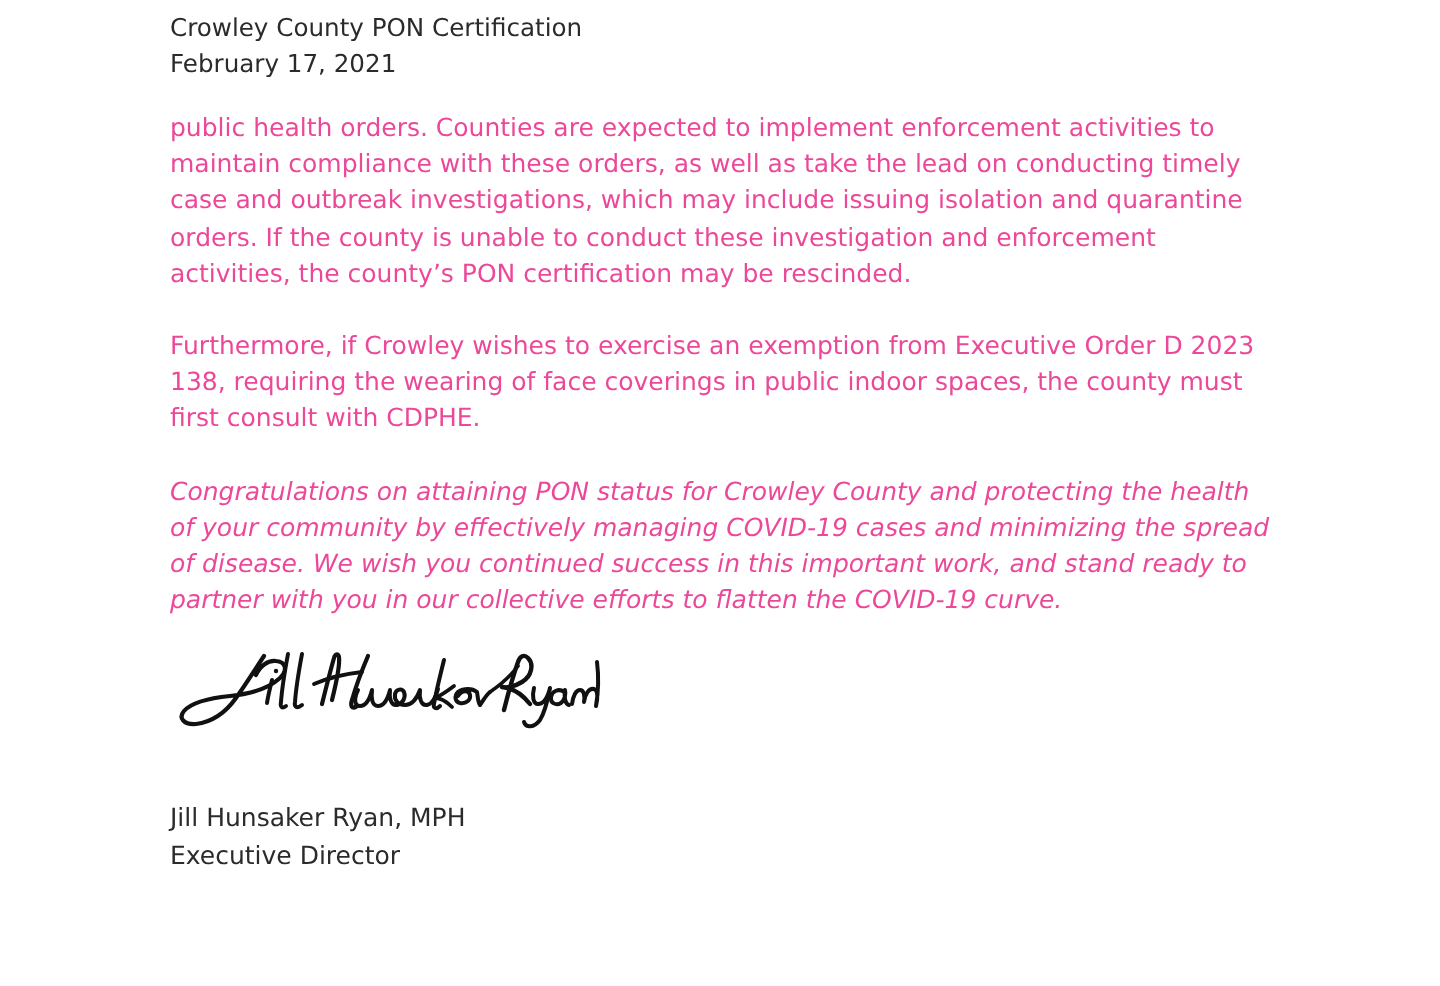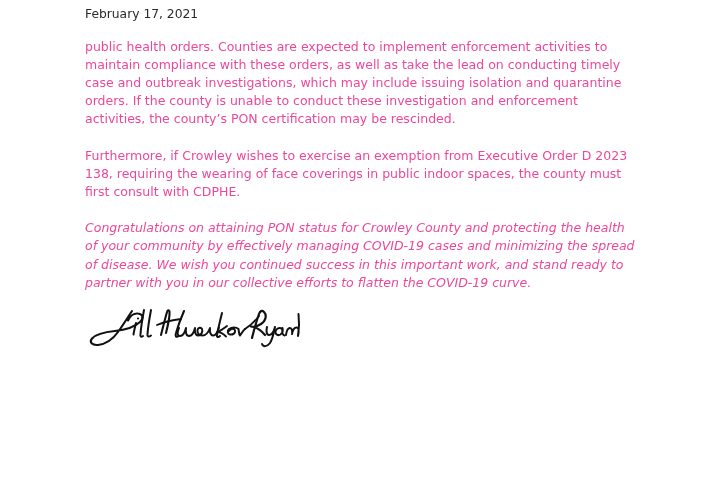--- a/index.html
+++ b/index.html
@@ -86,20 +86,21 @@
     white-space: nowrap;
   }
 </style>
 </head>
 <body>
 
 <div class="page">
   <div class="letter">
 
     <div class="header-block">
+      <div class="header-line">Crowley County PON Certification</div>
       <div class="header-line">February 17, 2021</div>
     </div>
 
     <div class="body-block">
       <p class="para">public health orders. Counties are expected to implement enforcement activities to maintain compliance with these orders, as well as take the lead on conducting timely case and outbreak investigations, which may include issuing isolation and quarantine orders. If the county is unable to conduct these investigation and enforcement activities, the county’s PON certification may be rescinded.</p>
       <p class="para">Furthermore, if Crowley wishes to exercise an exemption from Executive Order D 2023 138, requiring the wearing of face coverings in public indoor spaces, the county must first consult with CDPHE.</p>
       <p class="para">Congratulations on attaining PON status for Crowley County and protecting the health of your community by effectively managing COVID-19 cases and minimizing the spread of disease. We wish you continued success in this important work, and stand ready to partner with you in our collective efforts to flatten the COVID-19 curve.</p>
     </div>
 
 
@@ -145,15 +146,19 @@
           <path d="M392 48 C387 44 380 47 379 53 C378 59 384 62 389 59 C393 56 394 50 393 46
                    C392 53 393 60 397 61" stroke-width="4"></path>
 
           <path d="M400 60 C401 52 404 46 408 46 C412 46 413 52 412 58
                    C413 50 417 44 422 45 C426 46 426 54 424 62
                    C426 50 427 34 425 18" stroke-width="4"></path>
         </g>
       </svg>
     </div>
 
+    <div class="signoff">
+      <div class="signoff-line">Jill Hunsaker Ryan, MPH</div>
+      <div class="signoff-line">Executive Director</div>
+    </div>
 
   </div>
 </div>
 
 </body></html>

